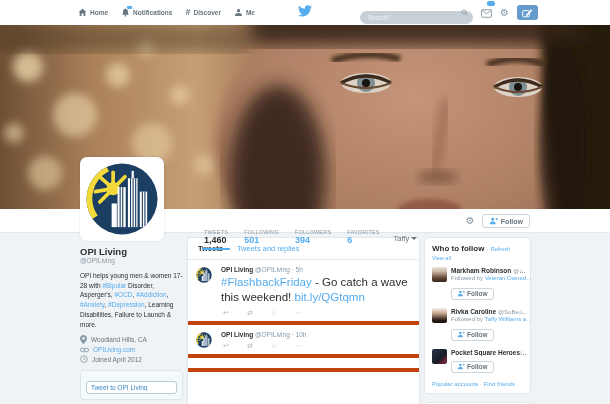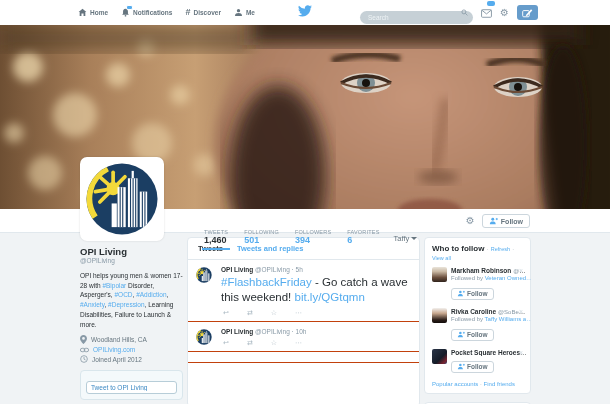--- a/index.html
+++ b/index.html
@@ -58,24 +58,24 @@
   .meta-row{display:flex;align-items:center;gap:4px;font-size:6.5px;color:#66757f;margin:2px 0;}
   .meta-row svg{flex:0 0 auto;}
   .tweetto-panel{margin-top:7px;background:#f4f9fb;border:1px solid #d9e6ec;border-radius:4px;padding:5px;}
   .tweetto-panel input{width:100%;height:13px;background:#fff;border:1px solid #b7cdd8;border-radius:3px;
     font-size:6.5px;color:#3b88c3;padding:0 4px;outline:none;font-family:inherit;}
   .tweetto-panel input::placeholder{color:#3b88c3;}
   
   .main-col{position:absolute;left:187px;top:237px;width:233px;background:#fff;border:1px solid #e1e8ed;
     border-radius:4px;z-index:5;min-height:170px;}
   .tabs{display:flex;gap:14px;padding:6px 10px;border-bottom:1px solid #e1e8ed;}
-  .tab{font-size:7.5px;cursor:pointer;font-weight:bold;}
+  .tab{font-size:7.5px;cursor:pointer;}
   .tab.active{font-weight:bold;color:#292f33;}
   .tab.inactive{color:#55acee;}
-  .tweet{padding:6px 10px 4px 10px;border-bottom:1px solid #c2410c;position:relative;}
+  .tweet{padding:6px 10px 4px 10px;border-bottom:4px solid #c2410c;position:relative;}
   .t-avatar{position:absolute;left:8px;top:7px;width:16px;height:16px;}
   .t-avatar svg{width:16px;height:16px;}
   .t-body{margin-left:23px;}
   .t-head{font-size:6.5px;color:#8899a6;}
   .t-name{font-weight:bold;color:#292f33;font-size:6.5px;cursor:pointer;}
   .t-handle{color:#8899a6;cursor:pointer;}
   .t-time{color:#8899a6;}
   .t-text-lg{font-size:11.5px;line-height:1.3;margin-top:2px;color:#292f33;}
   .t-actions{display:flex;gap:18px;margin:4px 0 0 2px;color:#aab8c2;font-size:7px;}
   .t-actions span{cursor:pointer;}

